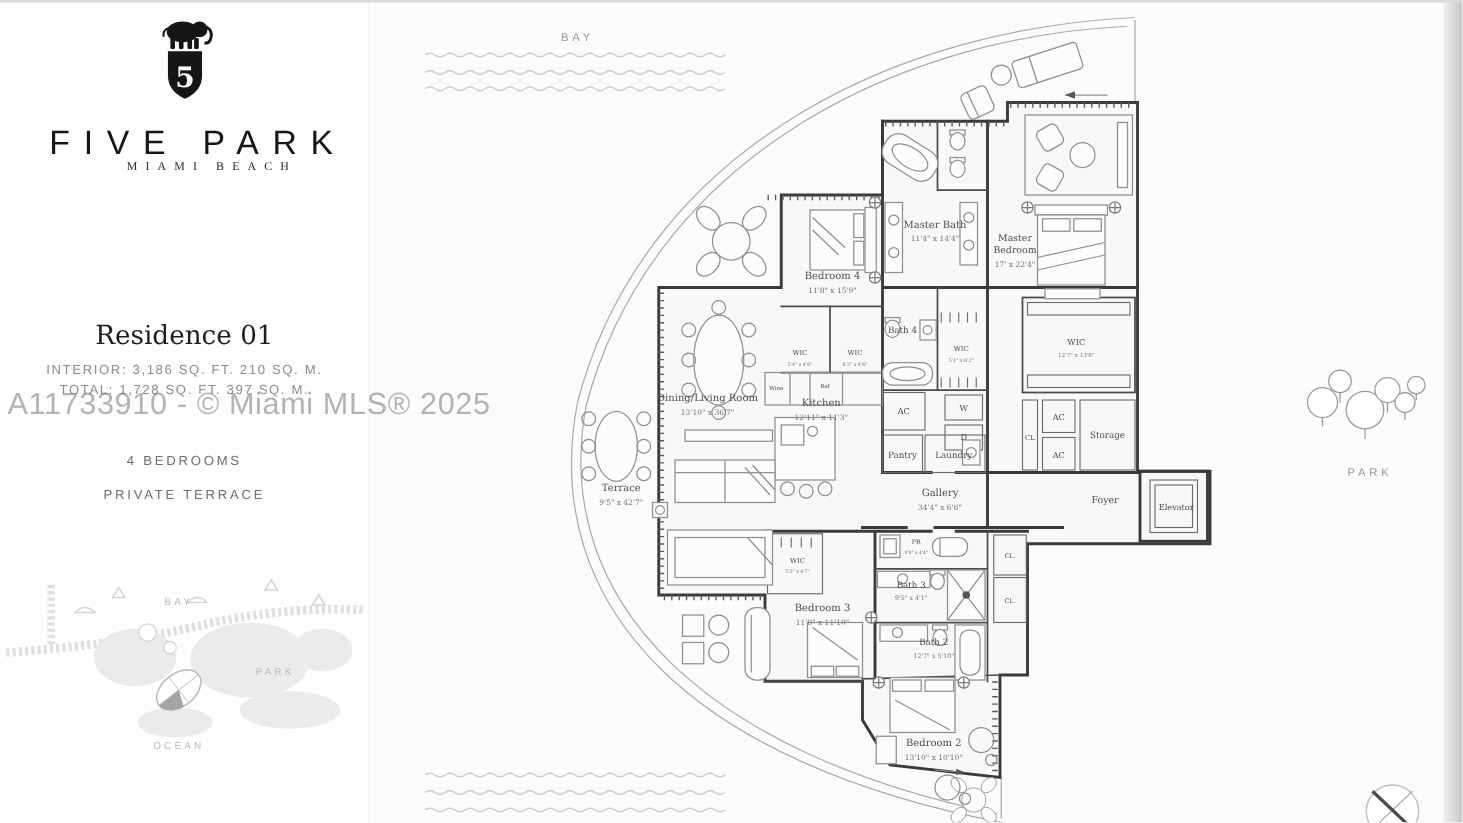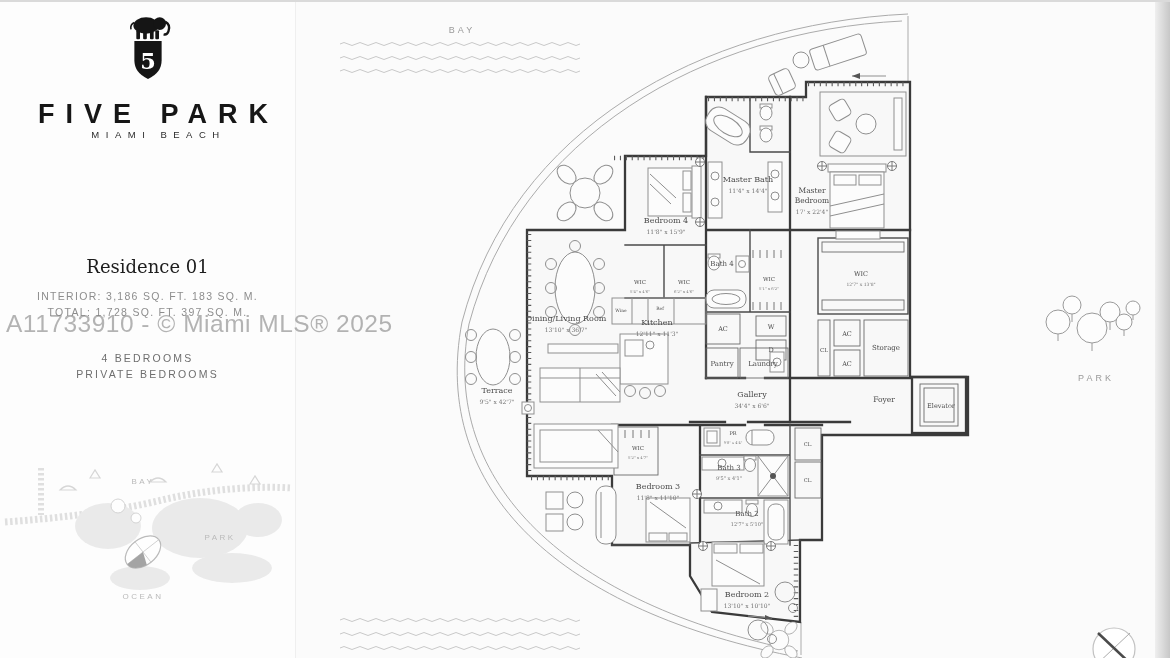--- a/index.html
+++ b/index.html
@@ -1,25 +1,25 @@
 <!DOCTYPE html>
 <html><head>
 <meta charset="utf-8">
 <style>
   html,body{margin:0;padding:0;}
   body{width:1170px;height:658px;position:relative;overflow:hidden;background:#fbfbfb;
        font-family:"Liberation Sans",sans-serif;}
   .abs{position:absolute;}
   .ctr{text-align:center;width:295px;left:0;}
   .sidebar{left:0;top:0;width:295px;height:658px;background:#fdfdfd;border-right:1px solid #efefef;}
-  .brand{font-weight:700;font-size:27px;letter-spacing:11px;padding-left:11px;color:#161616;}
-  .brandsub{font-size:9.5px;letter-spacing:6.5px;padding-left:11px;color:#2b2b2b;font-weight:500;}
-  .title{font-family:"DejaVu Serif",serif;font-size:18px;color:#1d1d1d;}
+  .brand{font-weight:400;font-size:27px;letter-spacing:11px;padding-left:11px;color:#161616;}
+  .brandsub{font-size:9.5px;letter-spacing:6.5px;padding-left:22px;color:#2b2b2b;font-weight:500;font-family:Liberation Serif, serif;}
+  .title{font-family:"DejaVu Serif",serif;font-size:21px;color:#1d1d1d;}
   .stat{font-size:10.5px;letter-spacing:1.3px;color:#8d8d8d;line-height:15.5px;}
-  .feat{font-size:10.5px;letter-spacing:2.2px;color:#6e6e6e;line-height:15.5px;}
+  .feat{font-size:10.5px;letter-spacing:2.2px;color:#6e6e6e;line-height:15.5px;margin-top:11px;}
   .watermark{font-size:24.5px;color:rgba(125,125,125,0.58);letter-spacing:0.5px;white-space:nowrap;z-index:40;}
   svg text{user-select:none;}
   .rlabel{font-family:"DejaVu Serif",serif;fill:#4c4c4c;text-anchor:middle;}
   .maplab{font-family:"Liberation Sans",sans-serif;fill:#9a9a9a;letter-spacing:3px;font-size:9px;text-anchor:middle;}
   .keylab{font-family:"Liberation Sans",sans-serif;fill:#b3b3b3;letter-spacing:2.5px;font-size:8px;text-anchor:middle;}
   .wall{stroke:#3a3a3a;stroke-width:2.3;fill:none;stroke-linecap:square;}
   .wallfill{stroke:#3a3a3a;stroke-width:2.3;fill:#f8f8f8;}
   .wall2{stroke:#4a4a4a;stroke-width:1.4;fill:none;stroke-linecap:square;}
   .wall3{stroke:#6a6a6a;stroke-width:0.9;fill:none;}
   .furn{stroke:#8f8f8f;stroke-width:1;fill:#fcfcfc;}
@@ -49,27 +49,27 @@
     <path d="M24,36 h28 v20 q0,12.5 -14,19 q-14,-6.5 -14,-19 Z" fill="#151515"></path>
     <text x="38" y="65" text-anchor="middle" font-family="DejaVu Serif,serif" font-weight="bold" font-size="23" fill="#ffffff">5</text>
   </svg>
 
   <div class="abs ctr brand" style="top:99px;">FIVE PARK</div>
   <div class="abs ctr brandsub" style="top:129px;">MIAMI BEACH</div>
 
   <div class="abs ctr title" style="top:256px;">Residence 01</div>
 
   <div class="abs ctr" style="top:289px;">
-    <div class="stat">INTERIOR: 3,186 SQ. FT.   183 SQ. M.</div>
+    <div class="stat">INTERIOR: 3,186 SQ. FT.   210 SQ. M.</div>
     <div class="stat">TOTAL: 1,728 SQ. FT.   397 SQ. M.</div>
   </div>
 
   <div class="abs ctr" style="top:351px;">
     <div class="feat">4 BEDROOMS</div>
-    <div class="feat">PRIVATE BEDROOMS</div>
+    <div class="feat">PRIVATE TERRACE</div>
   </div>
 
   <svg class="abs" style="left:0;top:460px;" width="295" height="150" viewBox="0 0 295 150">
     <g opacity="0.9">
       <path d="M5,62 C 60,58 112,52 162,40 S 262,26 292,28" stroke="#dcdcdc" stroke-width="7" stroke-dasharray="2.5,2.5" fill="none"></path>
       <line x1="41" y1="8" x2="41" y2="55" stroke="#dcdcdc" stroke-width="6" stroke-dasharray="2.5,2.5"></line>
       <g fill="none" stroke="#d2d2d2" stroke-width="1.2">
         <path d="M90,18 l5,-8 l5,8 z"></path>
           <path d="M212,12 l5,-8 l5,8 z"></path>
           <path d="M250,24 l5,-8 l5,8 z"></path>

